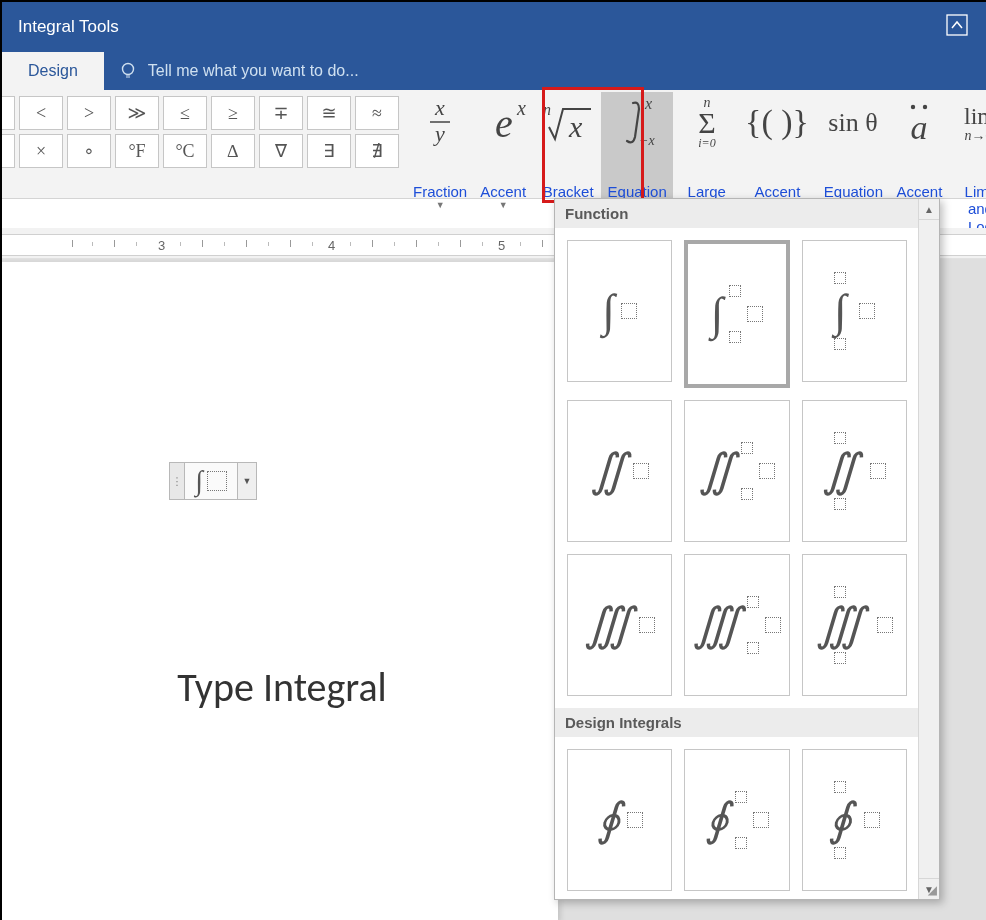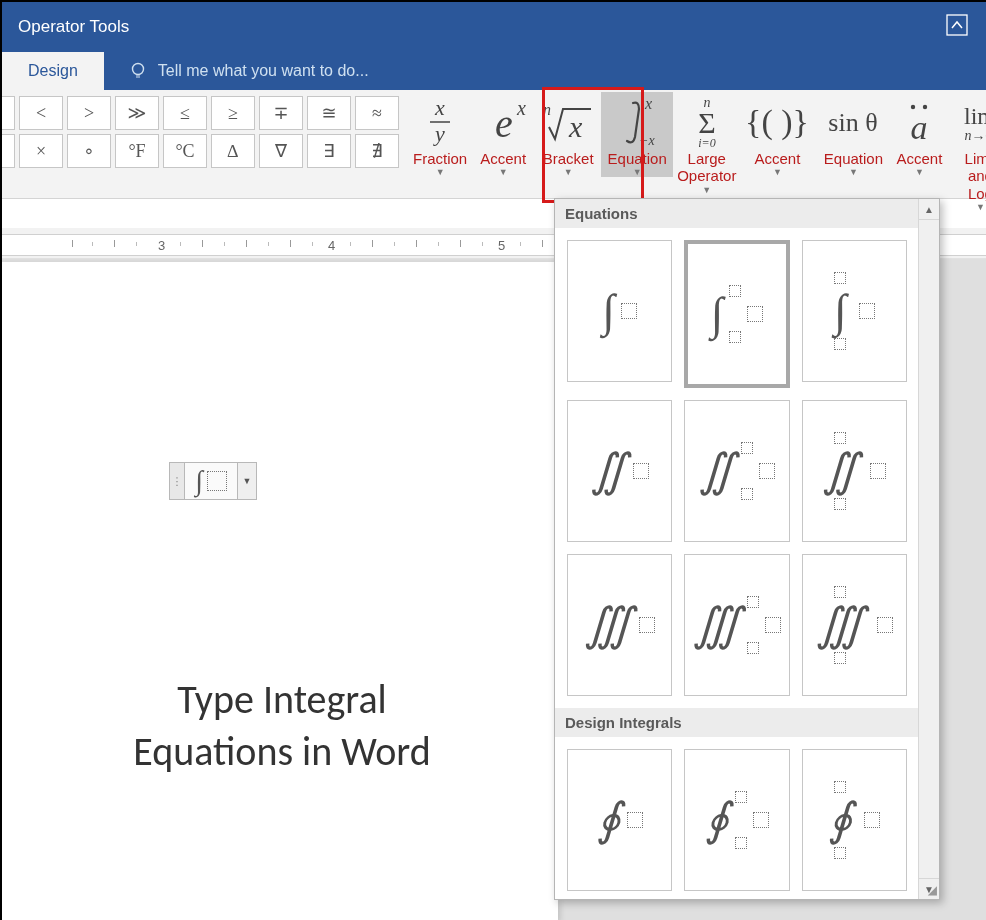--- a/index.html
+++ b/index.html
@@ -33,40 +33,39 @@
     right: 18px;
     top: 12px;
   }
   .titlebar-right svg { display:block; }
   
   .tabrow {
     background: #2b579a;
     height: 38px;
     display: flex;
     align-items: stretch;
-    gap: 20px;
   }
   .tab {
     padding: 0 26px;
     display: flex;
     align-items: center;
     font-size: 16px;
     cursor: pointer;
   }
   .tab.active {
     background: #f3f3f3;
     color: #2b579a;
   }
   .tell-me {
     display: flex;
     align-items: center;
     color: #cfe0f0;
     font-size: 16px;
     gap: 10px;
-    padding-left: 4px;
+    padding-left: 14px;
   }
   .bulb-icon svg { display:block; }
   
   .ribbon {
     background: #f3f3f3;
     border-bottom: 1px solid #d4d4d4;
     height: 108px;
     display: flex;
     position: relative;
   }
@@ -108,23 +107,24 @@
     position: relative;
   }
   .struct-icon {
     height: 56px;
     display: flex;
     align-items: center;
     justify-content: center;
   }
   .struct-label {
     font-size: 15px;
-    color: #b91c1c;
+    color: #1d4ed8;
     text-align:center;
     line-height:1.15;
+    margin-top:33px;
   }
   .struct-drop {
     font-size: 9px;
     color: #777;
     margin-top: 0px;
   }
   .struct-btn.highlight {
     background:#c9c9c9;
   }
   .red-box {
@@ -180,21 +180,21 @@
     left:0;
     top:34px;
     width:556px;
     bottom:0;
     background:#fff;
     box-shadow: 2px 2px 6px rgba(0,0,0,0.15);
   }
   .doc-title {
     position:absolute;
     left:60px;
-    top:412px;
+    top:400px;
     width:440px;
     text-align:center;
     font-size:40px;
     color:#333;
     line-height:1.3;
     font-family: Calibri, sans-serif;
   }
   
   .eq-obj {
     position:absolute;
@@ -348,21 +348,21 @@
     display:flex;
     flex-direction:column;
     align-items:center;
     gap:4px;
   }
 </style>
 </head>
 <body>
 
 <div class="titlebar">
-  <span>Operator Tools</span>
+  <span>Integral Tools</span>
   <div class="titlebar-right">
     <svg width="22" height="22" viewBox="0 0 22 22">
       <rect x="1" y="1" width="20" height="20" fill="none" stroke="#fff" stroke-width="1.3"></rect>
       <path d="M6 14 L11 8 L16 14" fill="none" stroke="#fff" stroke-width="1.5"></path>
     </svg>
   </div>
 </div>
 
 <div class="tabrow">
   <div class="tab active">
@@ -554,28 +554,27 @@
        <div class="eq-handle">⋮</div>
        <div class="eq-body">
          <span class="int-glyph" style="font-size:28px">∫</span>
          <span class="eq-ph"></span>
        </div>
        <div class="eq-dd">▼</div>
      </div>
 
      <div class="doc-title">
        <span>Type Integral</span><br>
-       <span>Equations in Word</span>
      </div>
   </div>
 </div>
 
 <div class="gallery">
   <div class="gallery-content">
-    <div class="gallery-header">Equations</div>
+    <div class="gallery-header">Function</div>
     <div class="gallery-grid">
 
       <div class="thumb">
         <div class="thumb-inner">
           <span class="int-glyph">∫</span>
           <span class="ph"></span>
         </div>
       </div>
       <div class="thumb selected">
         <div class="thumb-inner">

